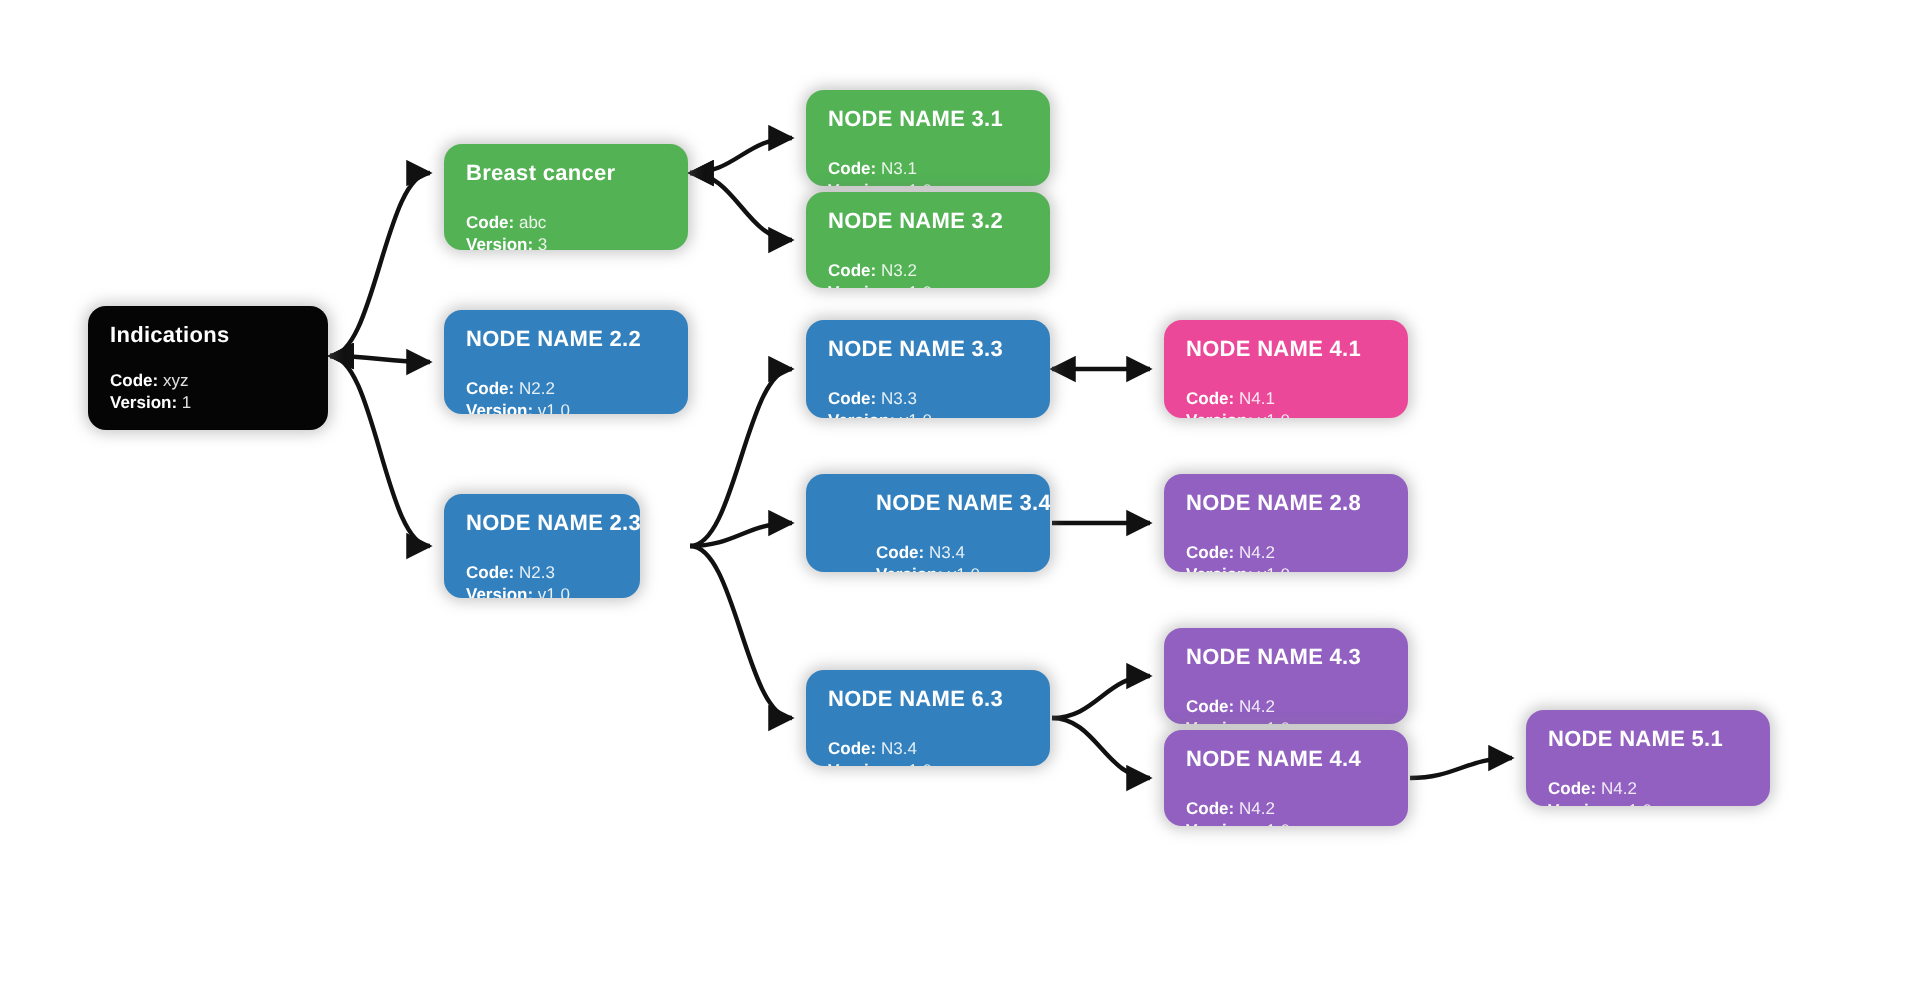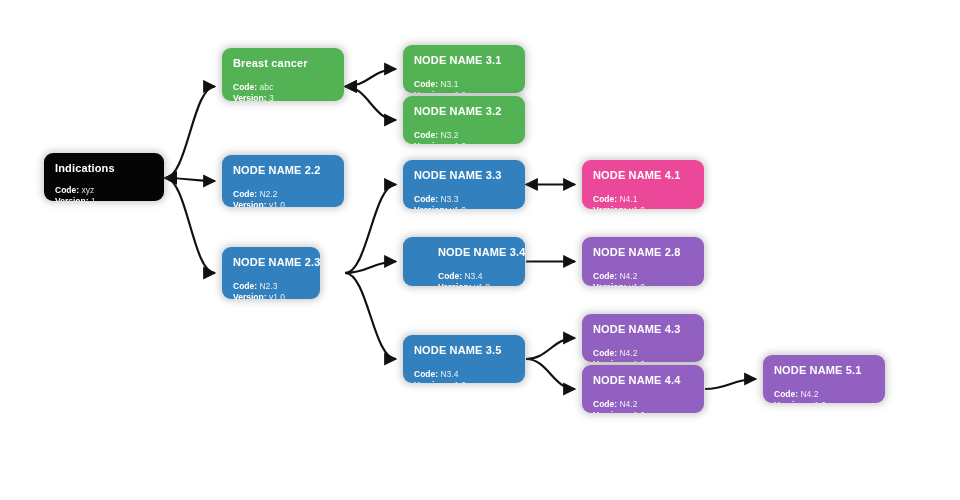--- a/index.html
+++ b/index.html
@@ -77,26 +77,26 @@
       <path d="M345,273 C367.95,273 373.05,261.5 396,261.5" fill="none" stroke="#111111" stroke-width="2.2" stroke-linecap="butt" marker-end="url(#ah-end)"></path>
       <path d="M345,273 C367.95,273 373.05,359 396,359" fill="none" stroke="#111111" stroke-width="2.2" stroke-linecap="butt" marker-end="url(#ah-end)"></path>
       <path d="M526,184.5 L575,184.5" fill="none" stroke="#111111" stroke-width="2.2" stroke-linecap="butt" marker-end="url(#ah-end)" marker-start="url(#ah-start)"></path>
       <path d="M526,261.5 L575,261.5" fill="none" stroke="#111111" stroke-width="2.2" stroke-linecap="butt" marker-end="url(#ah-end)"></path>
       <path d="M526,359 C548.05,359 552.95,338 575,338" fill="none" stroke="#111111" stroke-width="2.2" stroke-linecap="butt" marker-end="url(#ah-end)"></path>
       <path d="M526,359 C548.05,359 552.95,389 575,389" fill="none" stroke="#111111" stroke-width="2.2" stroke-linecap="butt" marker-end="url(#ah-end)"></path>
       <path d="M705,389 C727.95,389 733.05,379 756,379" fill="none" stroke="#111111" stroke-width="2.2" stroke-linecap="butt" marker-end="url(#ah-end)"></path>
     </svg>
 
   <div id="node-layer">
-      <div class="node n-root" style="left: 44px; top: 153px; width: 120px; height: 48px; background: rgb(5, 5, 5);">
+      <div class="node n-root" style="left: 44px; top: 153px; width: 120px; height: 62px; background: rgb(5, 5, 5);">
         <div class="node-title">Indications</div>
         <div class="node-row"><b>Code:</b> <span> xyz</span></div>
         <div class="node-row"><b>Version:</b> <span> 1</span></div>
       </div>
-      <div class="node" style="left: 222px; top: 48px; width: 122px; height: 53px; background: rgb(82, 178, 84);">
+      <div class="node" style="left: 222px; top: 72px; width: 122px; height: 53px; background: rgb(82, 178, 84);">
         <div class="node-title">Breast cancer</div>
         <div class="node-row"><b>Code:</b> <span> abc</span></div>
         <div class="node-row"><b>Version:</b> <span> 3</span></div>
       </div>
       <div class="node" style="left: 222px; top: 155px; width: 122px; height: 52px; background: rgb(50, 128, 190);">
         <div class="node-title">NODE NAME 2.2</div>
         <div class="node-row"><b>Code:</b> <span> N2.2</span></div>
         <div class="node-row"><b>Version:</b> <span> v1.0</span></div>
       </div>
       <div class="node" style="left: 222px; top: 247px; width: 98px; height: 52px; background: rgb(50, 128, 190);">
@@ -118,21 +118,21 @@
         <div class="node-title">NODE NAME 3.3</div>
         <div class="node-row"><b>Code:</b> <span> N3.3</span></div>
         <div class="node-row"><b>Version:</b> <span> v1.0</span></div>
       </div>
       <div class="node" style="left: 403px; top: 237px; width: 122px; height: 49px; background: rgb(50, 128, 190); padding-left: 35px;">
         <div class="node-title">NODE NAME 3.4</div>
         <div class="node-row"><b>Code:</b> <span> N3.4</span></div>
         <div class="node-row"><b>Version:</b> <span> v1.0</span></div>
       </div>
       <div class="node" style="left: 403px; top: 335px; width: 122px; height: 48px; background: rgb(50, 128, 190);">
-        <div class="node-title">NODE NAME 3.5</div>
+        <div class="node-title">NODE NAME 6.3</div>
         <div class="node-row"><b>Code:</b> <span> N3.4</span></div>
         <div class="node-row"><b>Version:</b> <span> v1.0</span></div>
       </div>
       <div class="node" style="left: 582px; top: 160px; width: 122px; height: 49px; background: #ec4899;">
         <div class="node-title">NODE NAME 4.1</div>
         <div class="node-row"><b>Code:</b> <span> N4.1</span></div>
         <div class="node-row"><b>Version:</b> <span> v1.0</span></div>
       </div>
       <div class="node" style="left: 582px; top: 237px; width: 122px; height: 49px; background: rgb(145, 96, 192);">
         <div class="node-title">NODE NAME 2.8</div>

